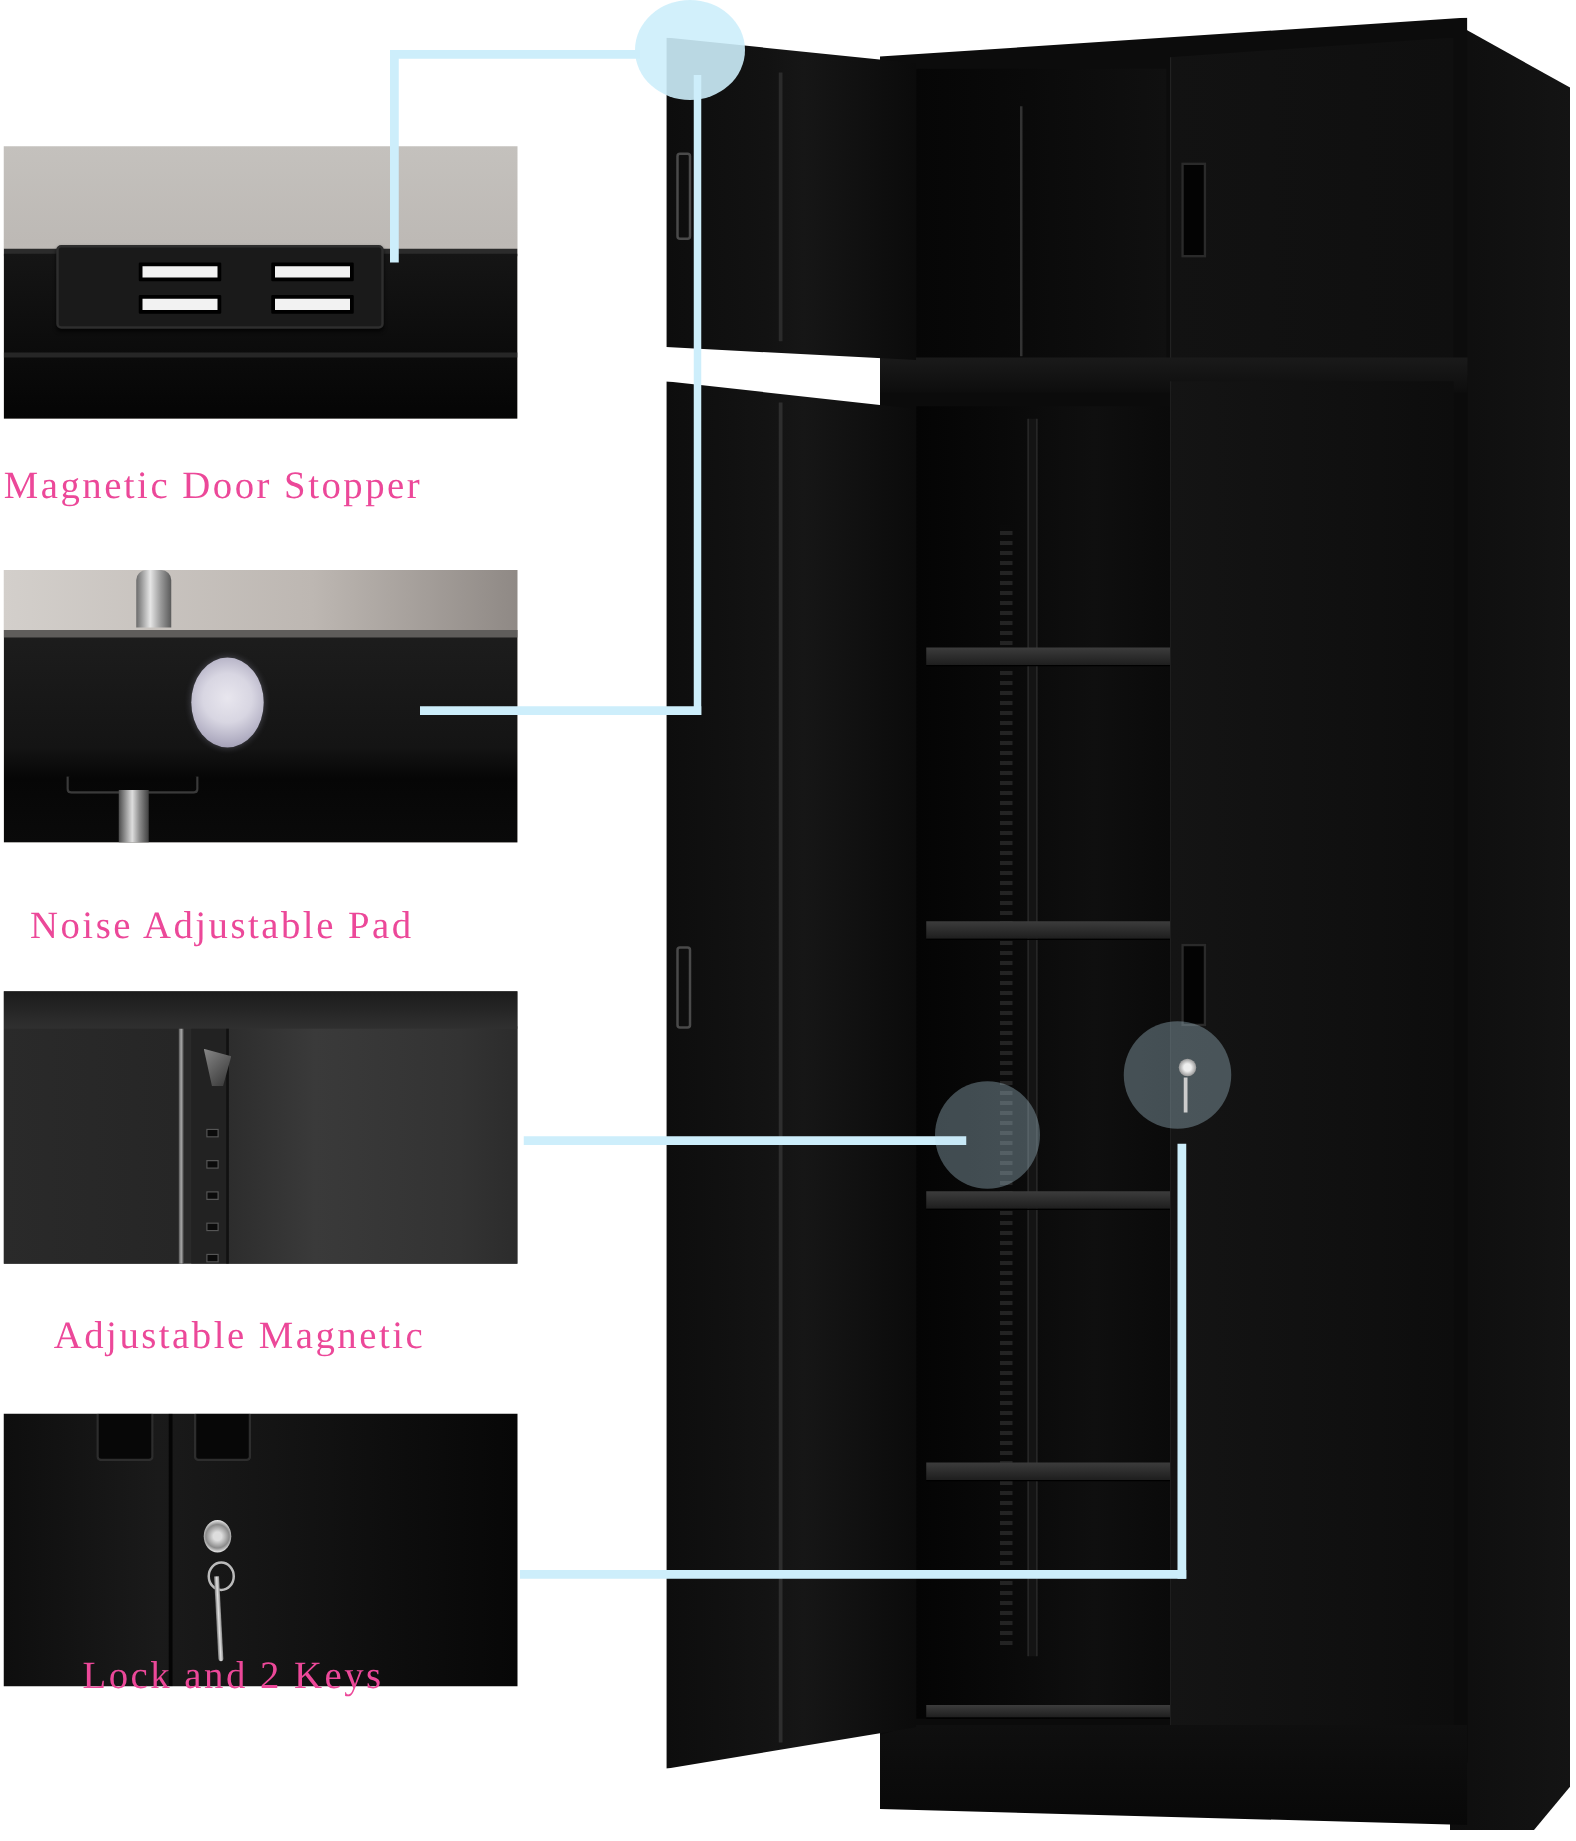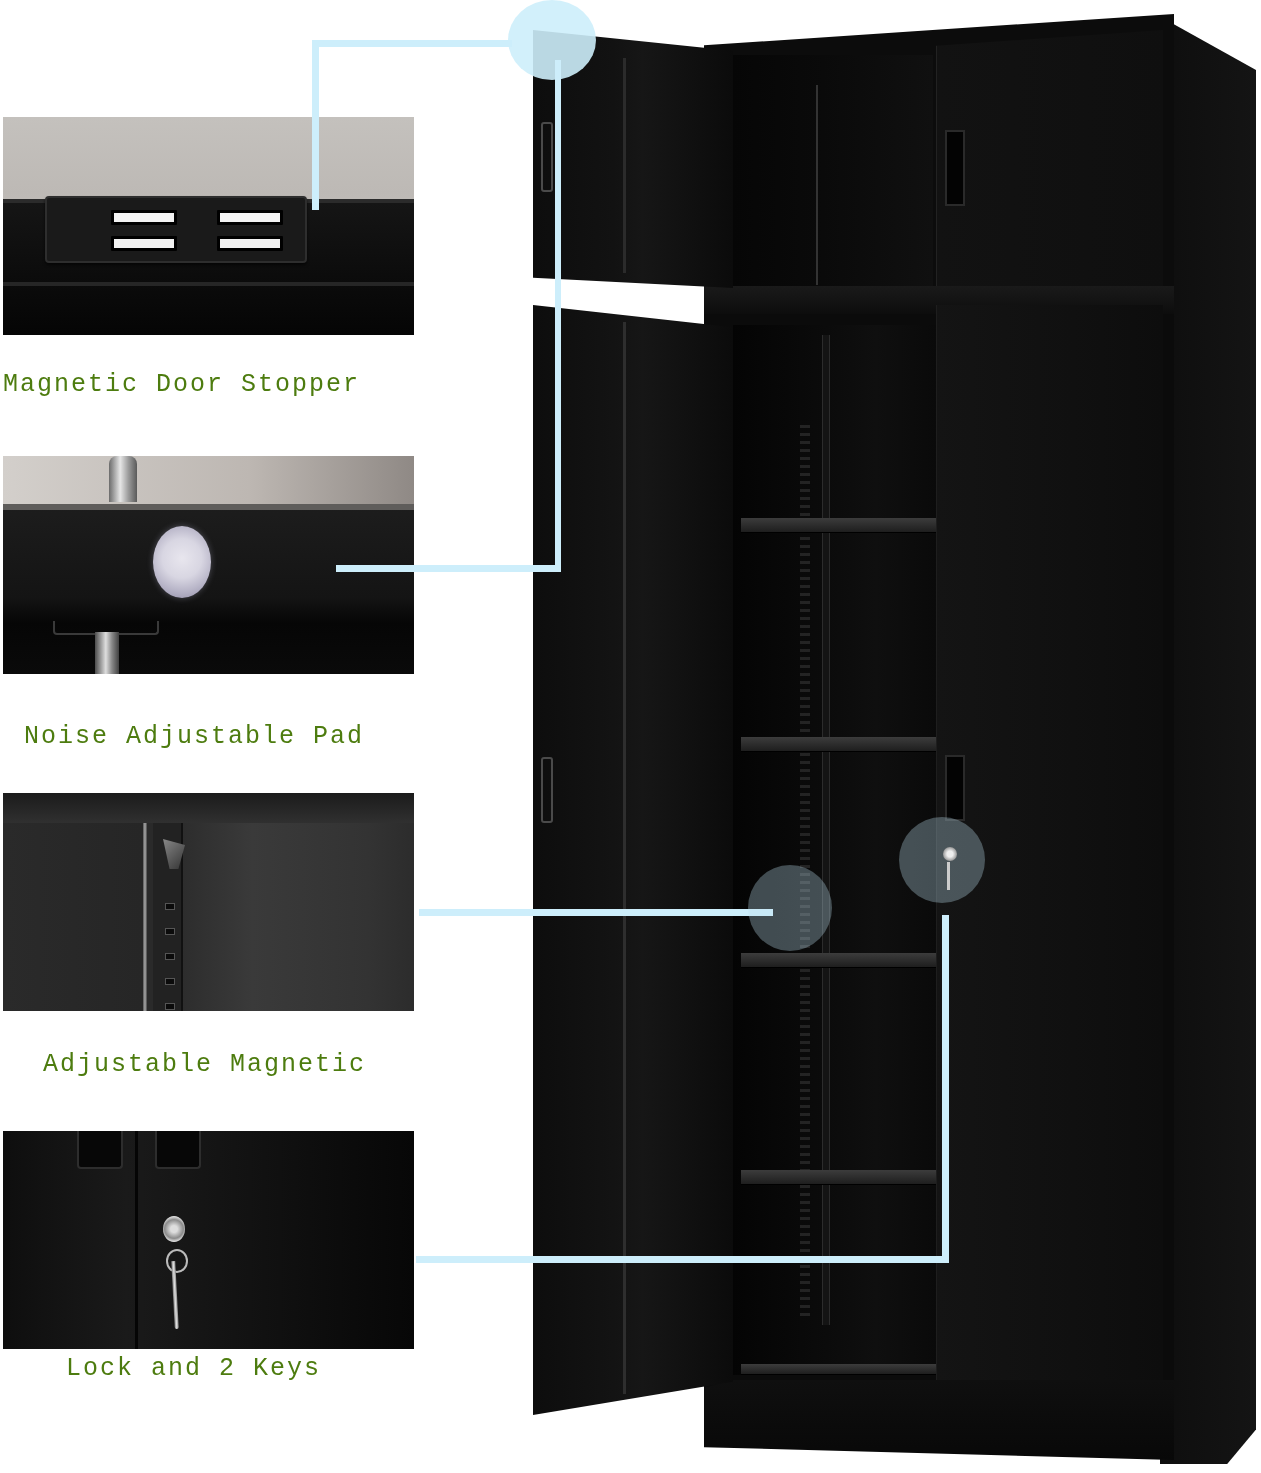--- a/index.html
+++ b/index.html
@@ -1,21 +1,21 @@
 <!DOCTYPE html>
 <html><head>
 <meta charset="utf-8">
 <style>
   html, body { margin: 0; padding: 0; background: #ffffff; }
   body { width: 1261px; height: 1473px; position: relative; overflow: hidden; font-family: "DejaVu Sans", sans-serif; }
   .abs { position: absolute; }
 
   
   .panel { position: absolute; left: 3px; width: 411px; overflow: hidden; }
-  .caption { position: absolute; color: #4d7c0f; font-size: 25px; letter-spacing: 2px; white-space: nowrap; font-family: Liberation Mono, monospace; }
+  .caption { position: absolute; color: #ec4899; font-size: 31px; letter-spacing: 2px; white-space: nowrap; font-family: Liberation Serif, serif; }
 
   
   #p1 { top: 117px; height: 218px; background: linear-gradient(#c4c1bd 0%, #bdb9b5 35%, #c7c3bf 60%); }
   #p1 .top-edge { left: 0; right: 0; top: 82px; height: 6px; background: #2b2b2b; }
   #p1 .body { left: 0; right: 0; top: 86px; bottom: 0; background: linear-gradient(#151515, #0c0c0c 55%, #050505); }
   #p1 .rail { left: 0; right: 0; top: 165px; height: 4px; background: #262626; }
   #p1 .plate { left: 42px; top: 79px; width: 258px; height: 63px; background: #1a1a1a; border: 2px solid #2e2e2e; border-radius: 4px; box-shadow: 0 2px 3px rgba(0,0,0,.6); }
   #p1 .slot { width: 60px; height: 9px; background: #f2f2f2; border: 3px solid #000; border-radius: 1px; }
 
   
@@ -118,21 +118,21 @@
 <div class="caption" style="left:43px;top:1050px;">Adjustable Magnetic</div>
 
 <div class="panel" id="p4">
   <div class="abs seam"></div>
   <div class="abs handle" style="left:74px;"></div>
   <div class="abs handle" style="left:152px;"></div>
   <div class="abs lock"></div>
   <div class="abs ring"></div>
   <div class="abs key"></div>
 </div>
-<div class="caption" style="left:66px;top:1354px;">Lock and 2 Keys</div>
+<div class="caption" style="left:66px;top:1322px;">Lock and 2 Keys</div>
 
 <div class="cab" id="cab-side"></div>
 <div class="cab" id="cab-front-top"></div>
 <div class="cab" id="cab-top-interior"></div>
 <div class="cab" id="cab-top-divider"></div>
 <div class="cab" id="cab-right-top-door"></div>
 <div class="cab" id="cab-top-handle"></div>
 <div class="cab" id="cab-front-main"></div>
 <div class="cab" id="cab-mid-band"></div>
 <div class="cab" id="cab-main-interior"></div>

